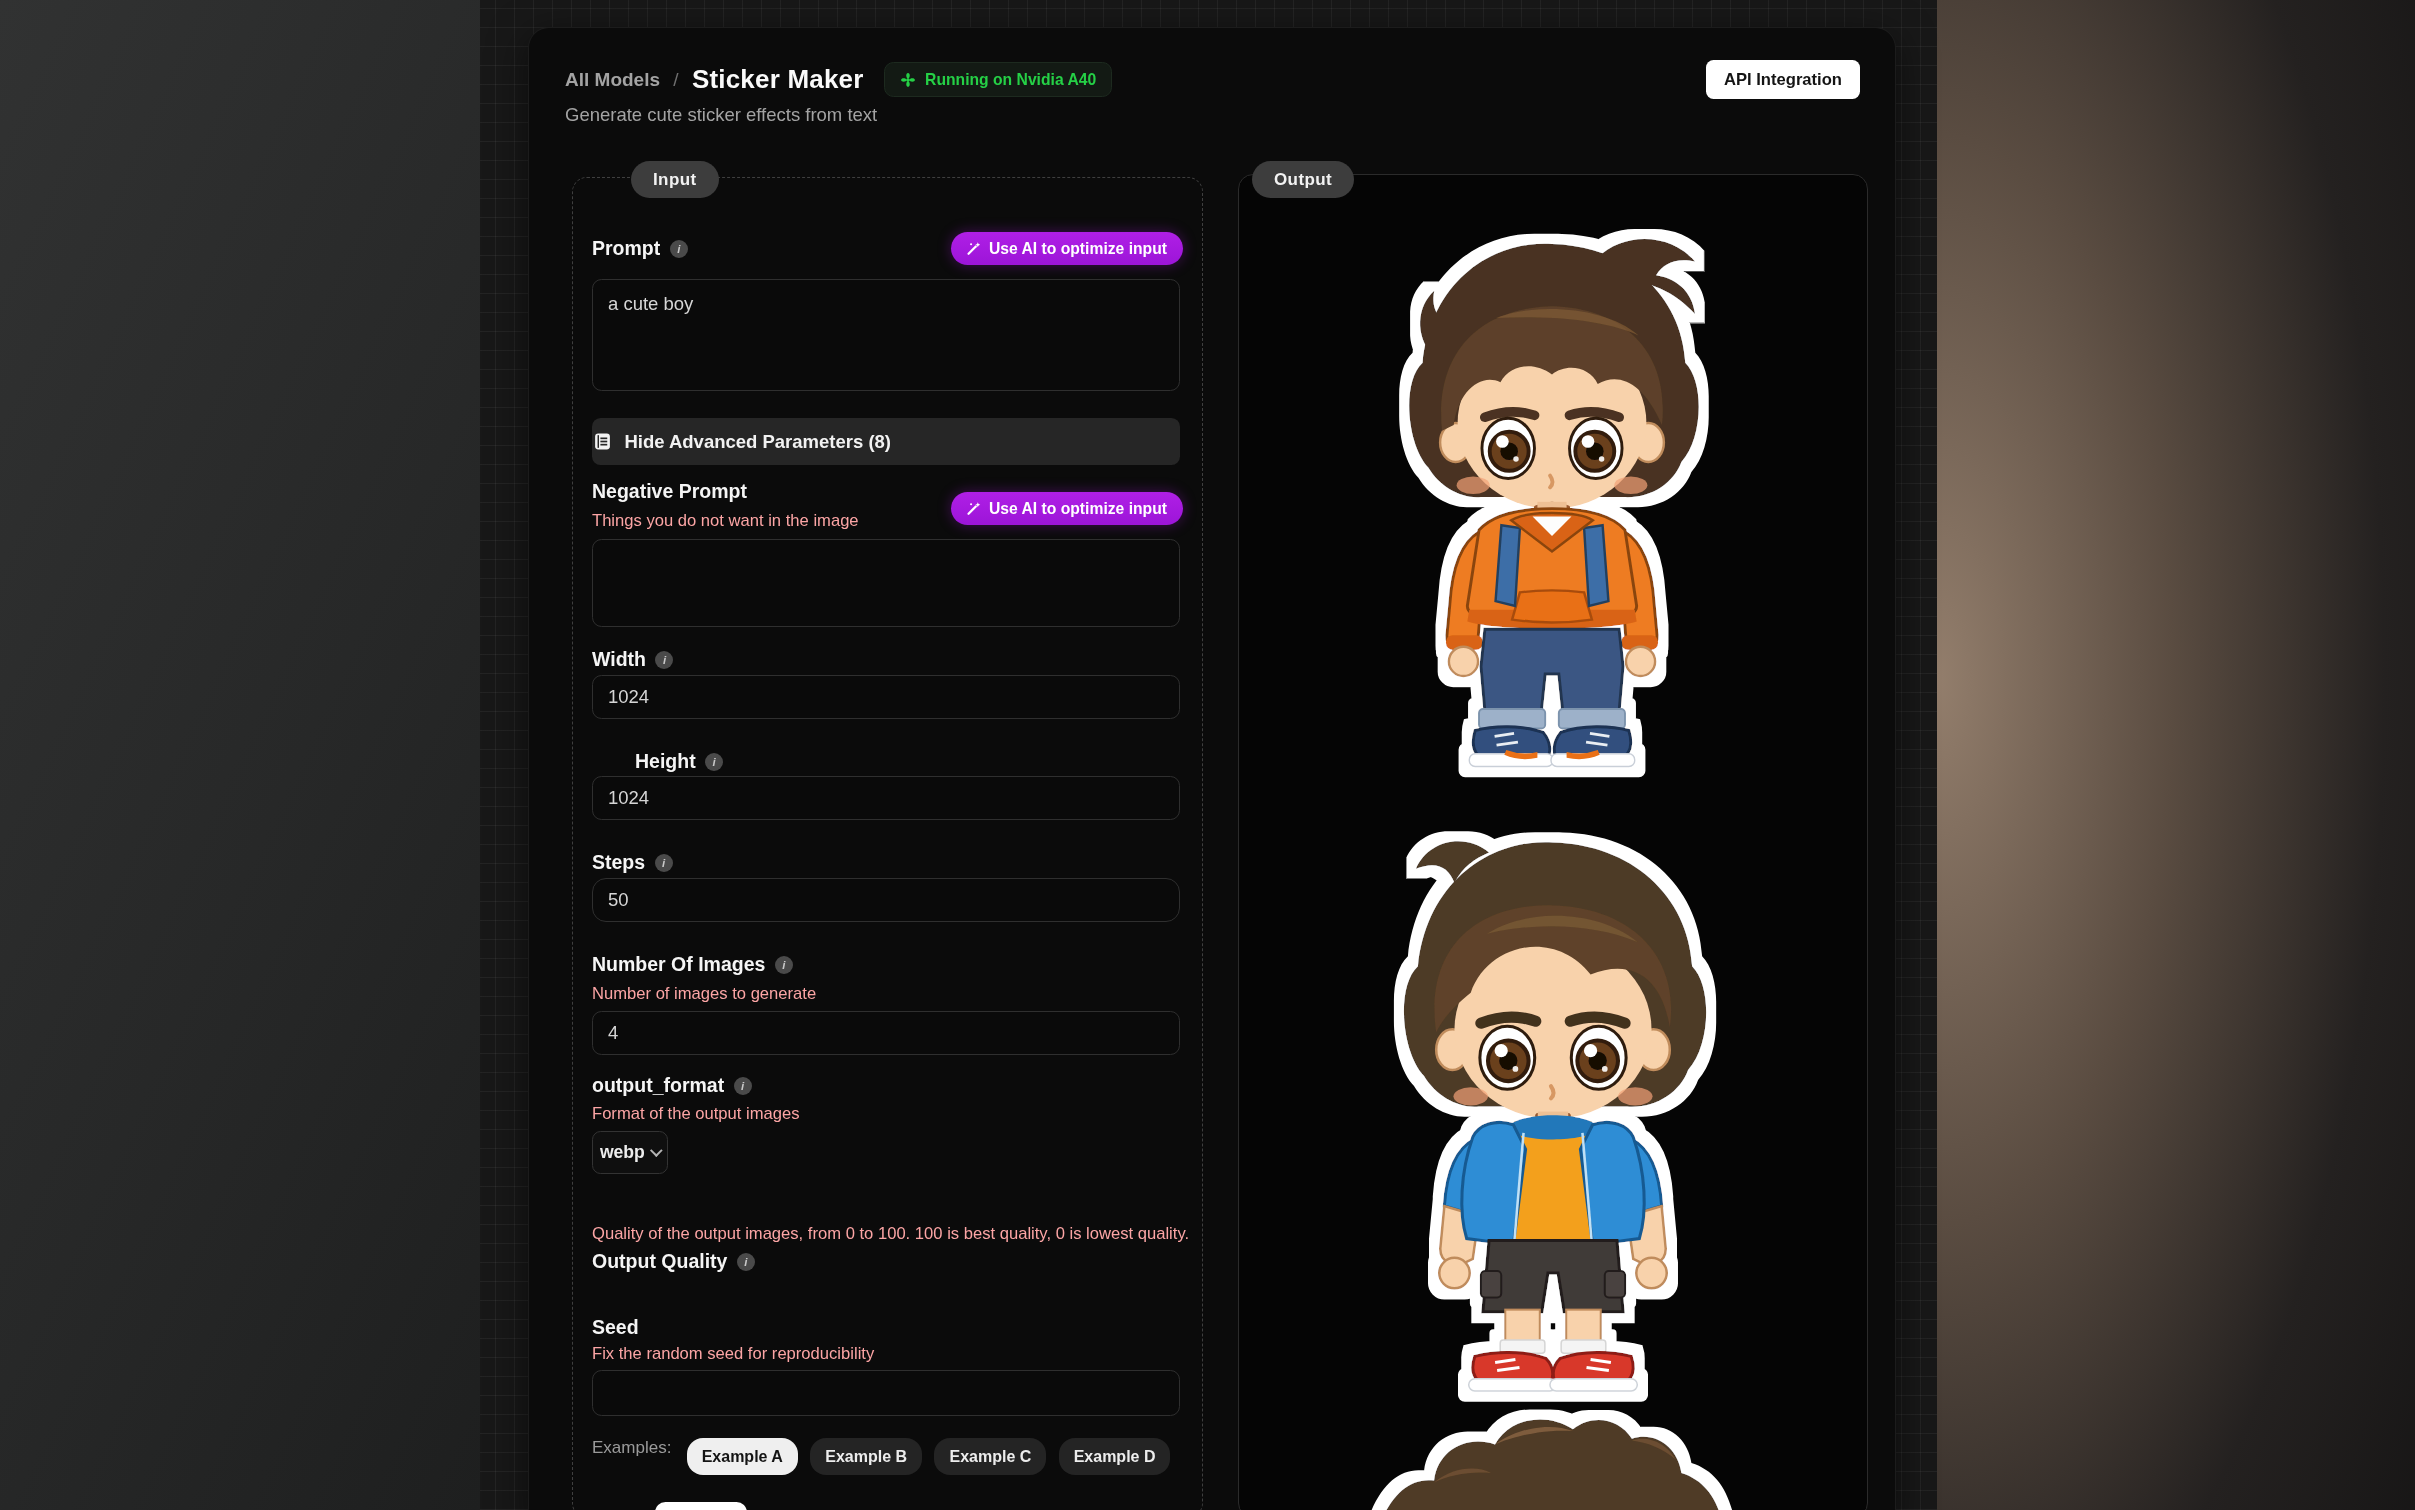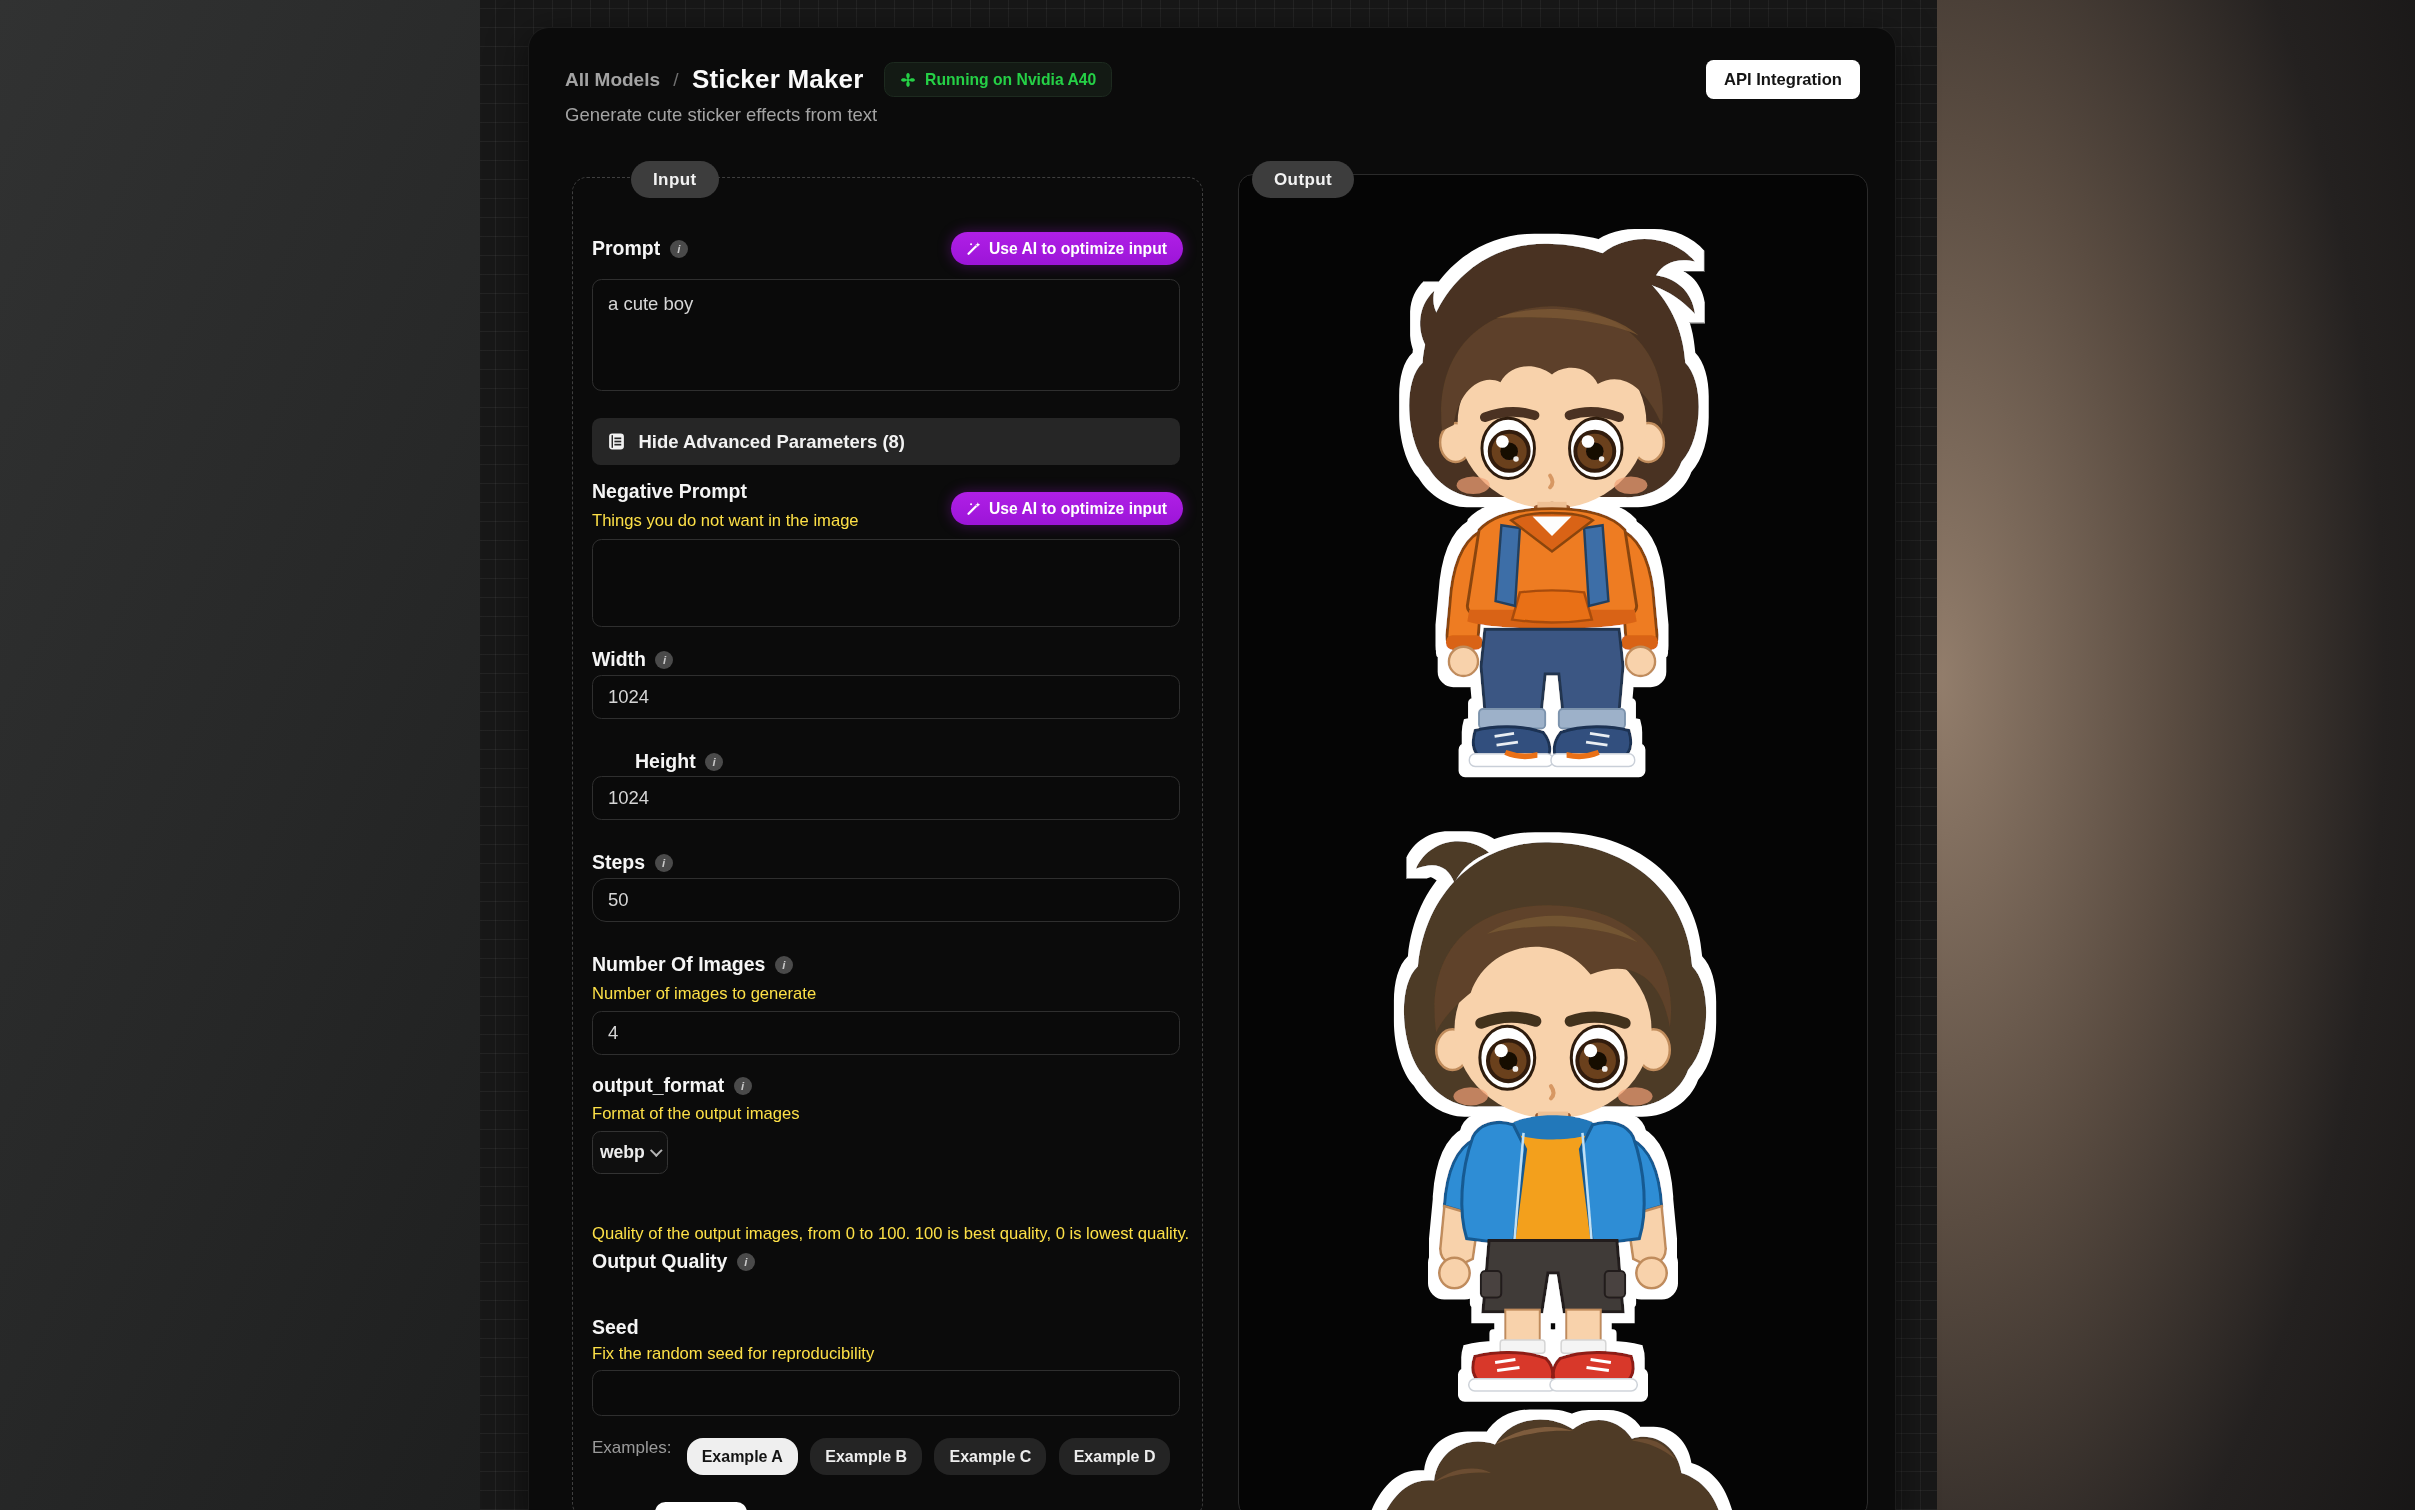--- a/index.html
+++ b/index.html
@@ -41,32 +41,32 @@
     border:1.9px dashed #3f3f3f;border-radius:15px;}
   .output-panel{position:absolute;left:709px;top:146px;width:630px;height:1344px;
     border:1.9px solid #2b2b2b;border-radius:15px;background:#050505;overflow:hidden;}
 
   
   .f-label{position:absolute;left:19px;display:flex;align-items:center;gap:9.5px;
     font-size:19.5px;font-weight:700;color:#f5f5f5;}
   .info-dot{width:18px;height:18px;border-radius:50%;background:#4a4a4a;color:#c9c9c9;
     display:flex;align-items:center;justify-content:center;font-size:11.4px;font-weight:700;font-style:italic;}
   .info-dot::after{content:"i";}
-  .f-desc{position:absolute;left:19px;font-size:16.6px;color:#fde047;}
+  .f-desc{position:absolute;left:19px;font-size:16.6px;color:#fca5a5;}
   .t-input{position:absolute;left:19px;width:588px;height:44px;background:#0a0a0a;
     border:1.4px solid #2f2f2f;border-radius:9.5px;color:#d6d6d6;font-size:18.5px;
     padding:0 15px;outline:none;}
   .t-area{position:absolute;left:19px;width:588px;background:#0a0a0a;border:1.4px solid #2f2f2f;
     border-radius:9.5px;color:#d6d6d6;font-size:18.5px;padding:13.3px 15px;white-space:pre-wrap;}
   .opt-btn{position:absolute;right:19px;display:flex;align-items:center;gap:7.6px;
     background:linear-gradient(180deg,#b01fe6,#9c15d8);border:none;border-radius:950px;
     padding:7.6px 16px;cursor:pointer;box-shadow:0 0 13.3px rgba(168,24,224,.35);}
   .opt-btn span{color:#fff;font-size:15.7px;font-weight:700;}
   .adv-bar{position:absolute;left:19px;width:588px;height:47px;background:#262626;border-radius:8.6px;
-    display:flex;align-items:center;gap:12.4px;padding:0 15px;cursor:pointer;}
+    display:flex;align-items:center;gap:12.4px;padding:0 1px;cursor:pointer;}
   .adv-bar span{color:#f2f2f2;font-size:18.5px;font-weight:700;}
   .select{position:absolute;left:19px;width:76px;height:43px;background:#0f0f0f;border:1.4px solid #333;
     border-radius:8.6px;display:flex;align-items:center;justify-content:center;gap:6.7px;cursor:pointer;}
   .select b{color:#ededed;font-size:17.6px;}
   .chev{width:8.6px;height:8.6px;border-right:2.4px solid #b5b5b5;border-bottom:2.4px solid #b5b5b5;
     transform:rotate(45deg);margin-top:-3.8px;}
 
   
   .ex-row{position:absolute;left:19px;top:1260px;display:flex;align-items:flex-start;gap:12.4px;}
   .ex-lab{font-size:17px;color:#9a9a9a;margin-right:2.9px;}

